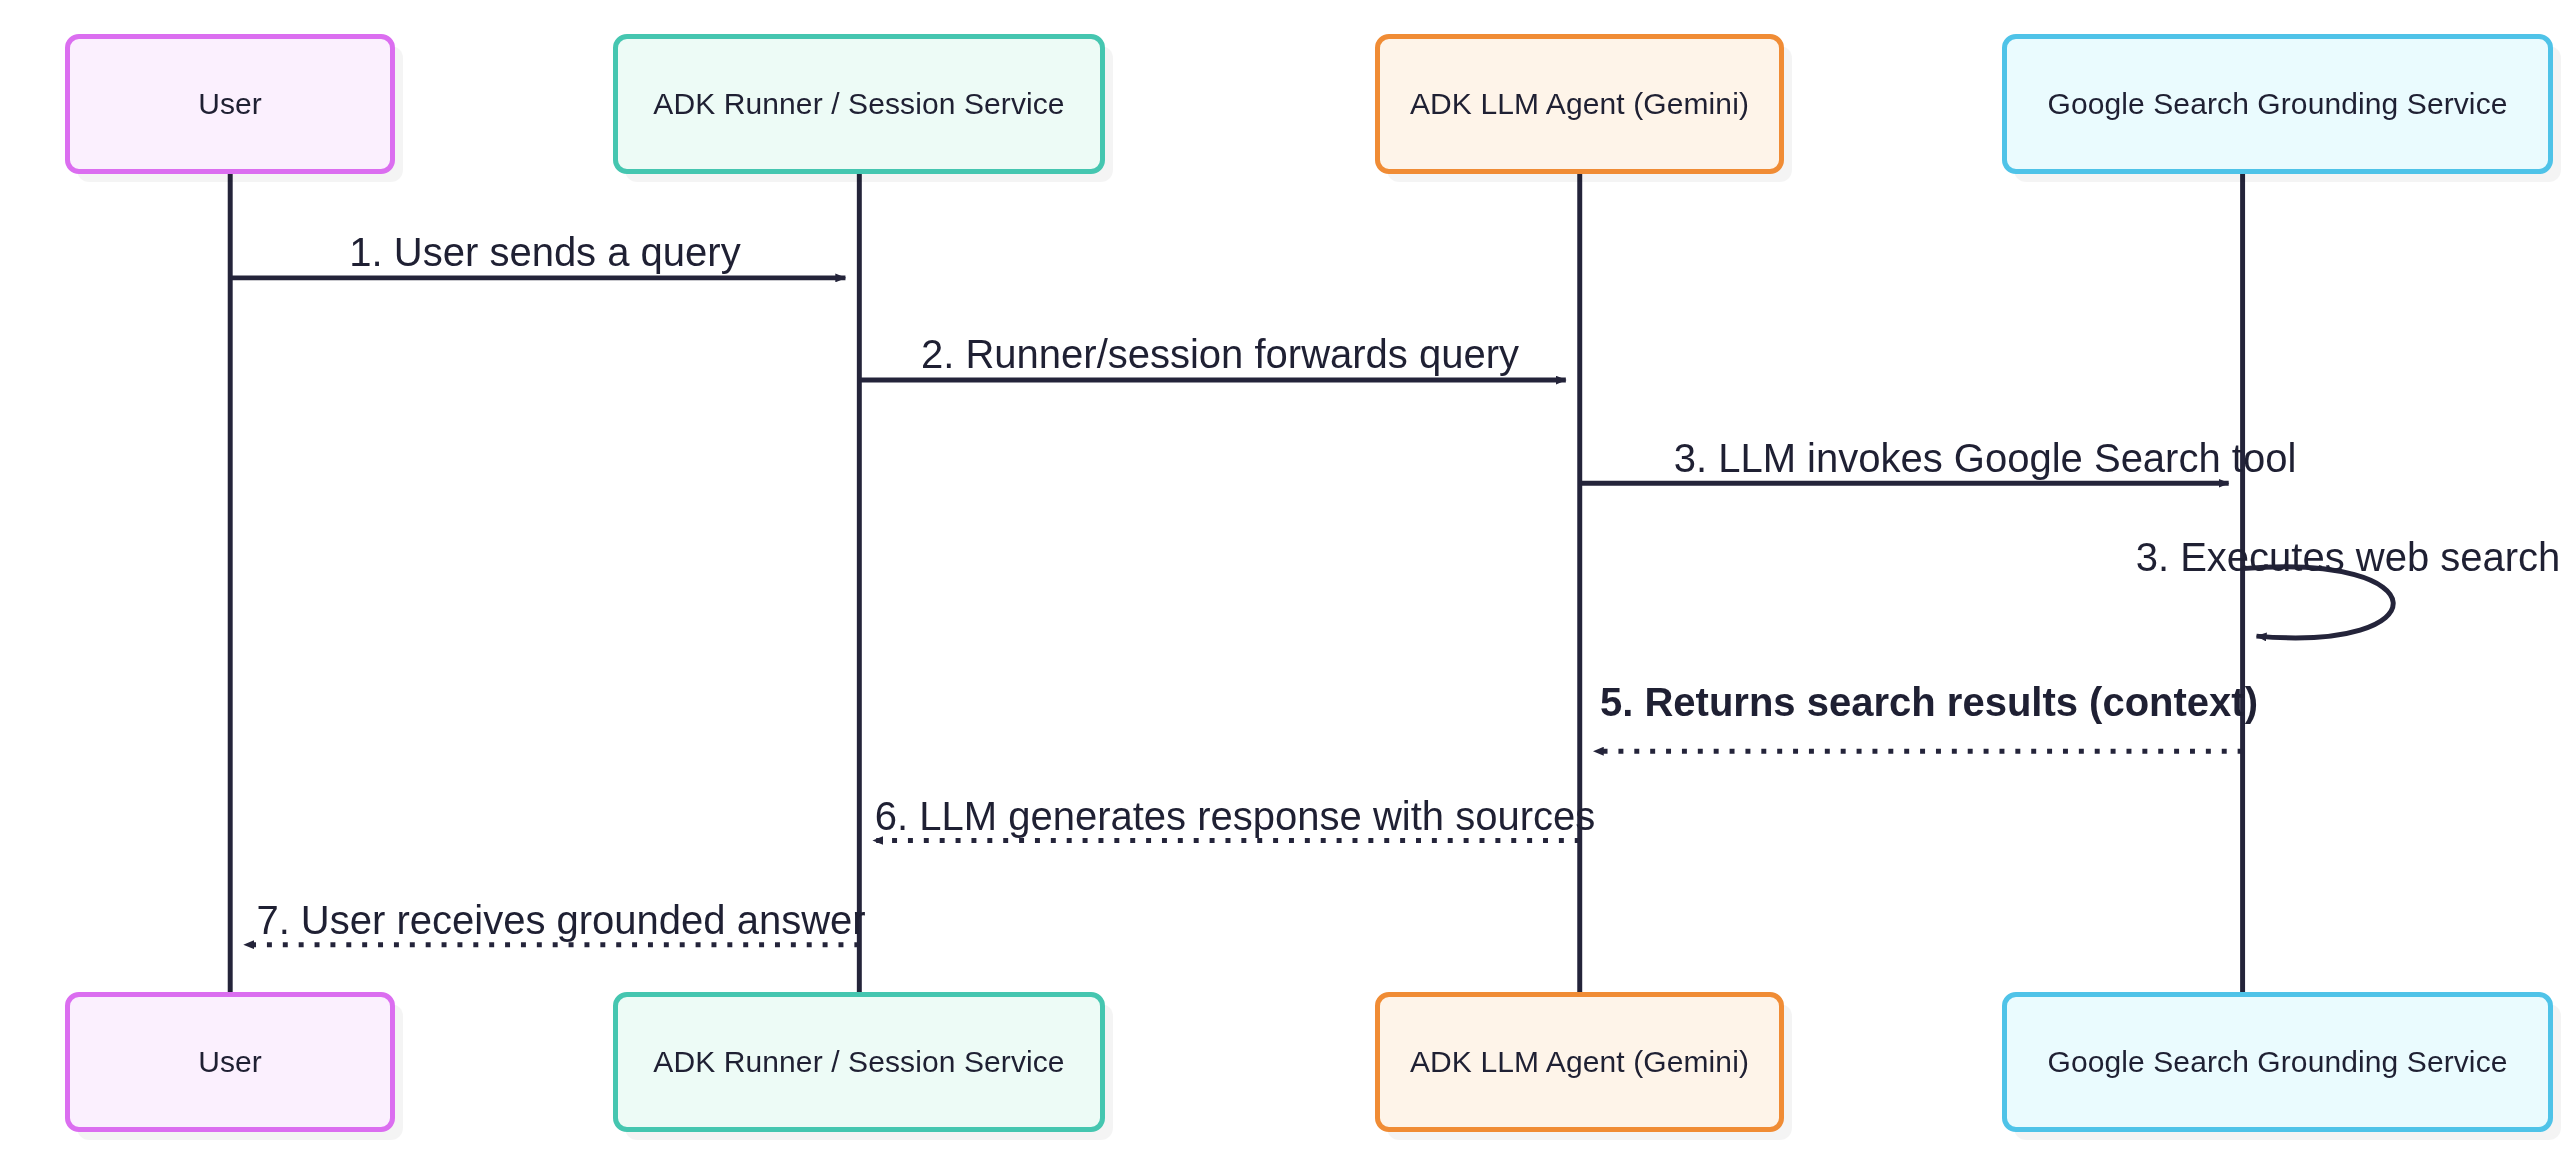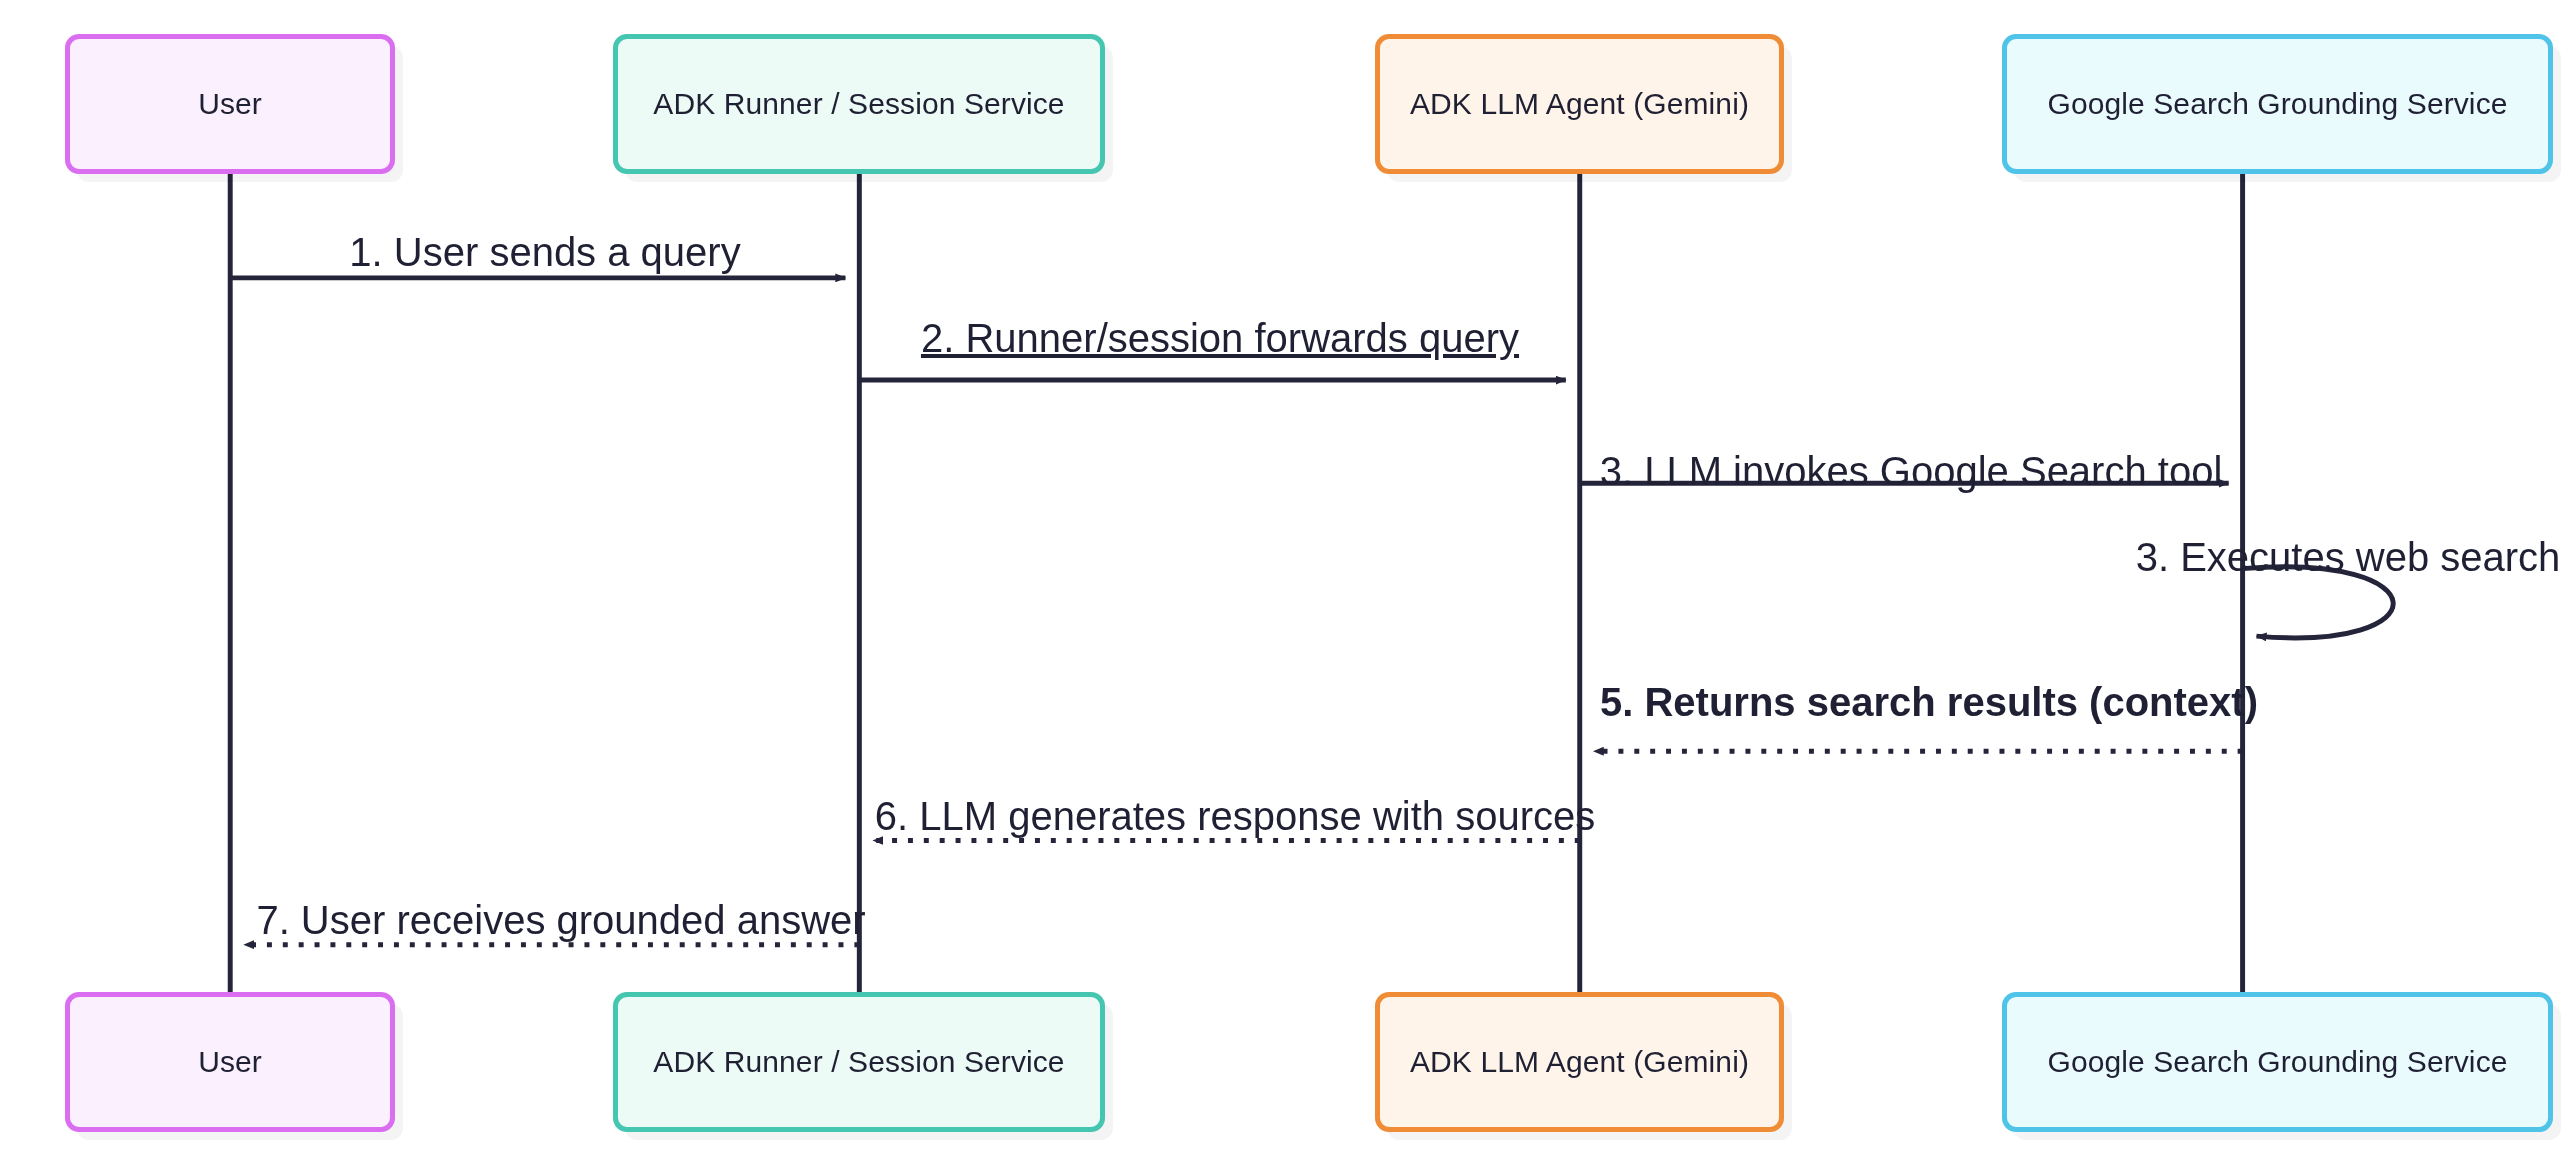--- a/index.html
+++ b/index.html
@@ -107,22 +107,22 @@
       </div>
       <div class="participant-box" style="left: 1375px; top: 992px; width: 409px; height: 140px; border-color: rgb(240, 140, 53); background: rgb(254, 244, 233);">
         <span class="participant-label">ADK LLM Agent (Gemini)</span>
       </div>
       <div class="participant-box" style="left: 2002px; top: 992px; width: 551px; height: 140px; border-color: rgb(79, 195, 232); background: rgb(234, 251, 254);">
         <span class="participant-label">Google Search Grounding Service</span>
       </div>
     </div>
   <div id="message-labels">
       <div class="msg-label" style="left: 545px; top: 232px;">1. User sends a query</div>
-      <div class="msg-label" style="left: 1220px; top: 318px; text-decoration: underline;">2. Runner/session forwards query</div>
-      <div class="msg-label" style="left: 1911px; top: 438px; margin-top: 13px;">3. LLM invokes Google Search tool</div>
+      <div class="msg-label" style="left: 1220px; top: 334px;">2. Runner/session forwards query</div>
+      <div class="msg-label" style="left: 1985px; top: 438px;">3. LLM invokes Google Search tool</div>
       <div class="msg-label" style="left: 2348px; top: 537px;">3. Executes web search</div>
       <div class="msg-label" style="left: 1929px; top: 682px; font-weight: bold;">5. Returns search results (context)</div>
       <div class="msg-label" style="left: 1235px; top: 796px;">6. LLM generates response with sources</div>
       <div class="msg-label" style="left: 561px; top: 900px;">7. User receives grounded answer</div>
     </div>
 
 </div>
 
 
 </body></html>

